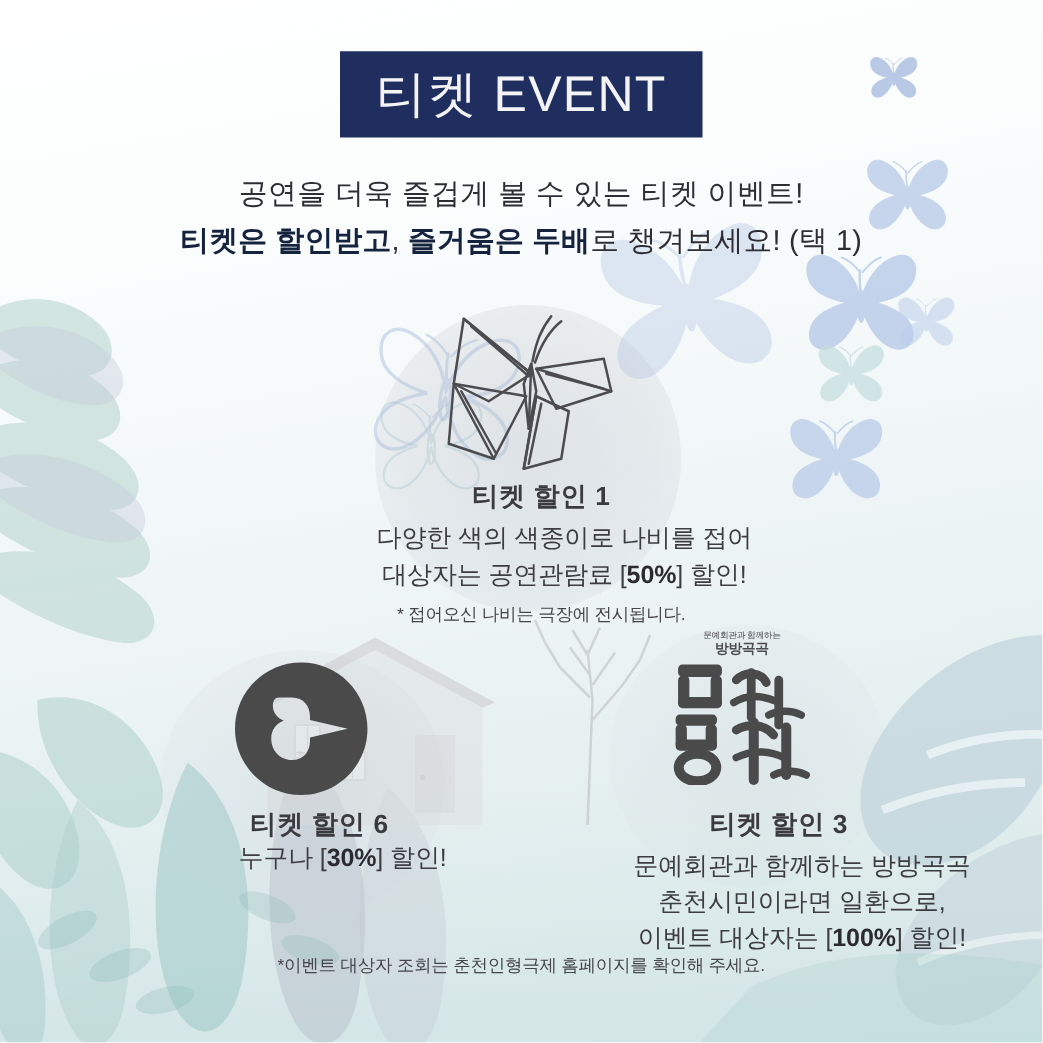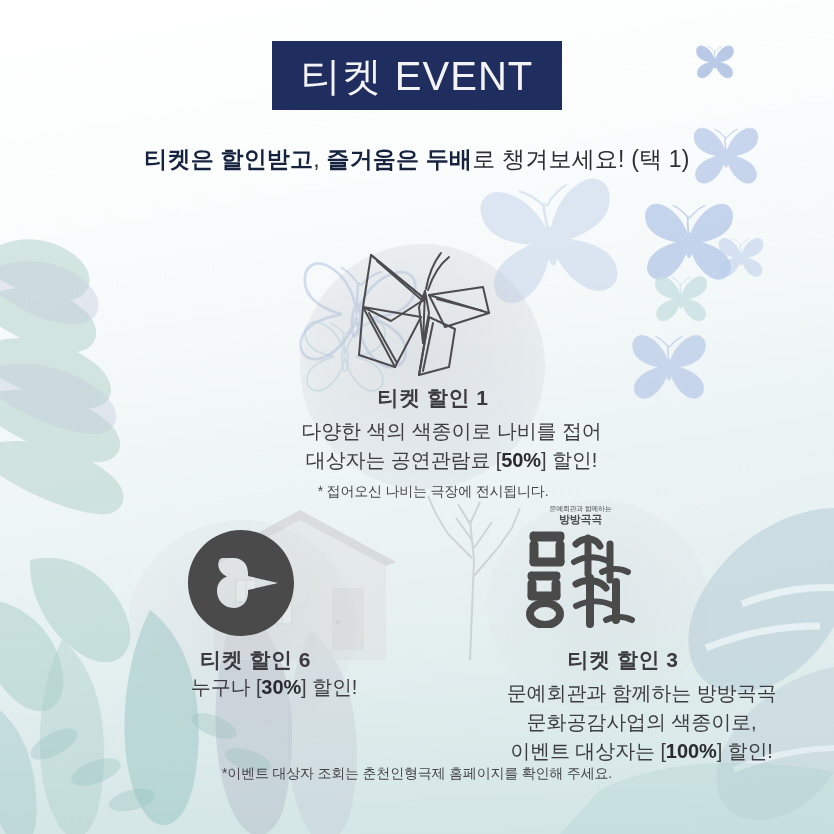--- a/index.html
+++ b/index.html
@@ -160,21 +160,21 @@
     background: radial-gradient(circle at 50% 45%,
                 rgba(186,190,198,0.22) 0%,
                 rgba(196,200,208,0.12) 60%,
                 rgba(205,210,216,0.0) 100%);
     z-index: 3;
   }
 
   
   .logo3 {
     position: absolute;
-    left: 518px;
+    left: 531px;
     top: 505px;
     width: 125px;
     height: 130px;
     z-index: 5;
   }
   .logo3-top {
     text-align: center;
     color: #4b4b50;
     line-height: 1.15;
   }
@@ -369,20 +369,21 @@
 
   <div class="halo-1"></div>
   <div class="halo-2"></div>
   <div class="halo-3"></div>
 
   <div class="banner">
     <span class="banner-text">티켓 EVENT</span>
   </div>
 
   <div class="intro">
+    <div class="intro-line1">공연을 더욱 즐겁게 볼 수 있는 티켓 이벤트!</div>
     <div class="intro-line2">
       <span class="em">티켓은 할인받고</span><span class="rest">, </span><span class="em">즐거움은 두배</span><span class="rest">로 챙겨보세요! (택 1)</span>
     </div>
   </div>
 
   <div class="origami">
     <svg viewBox="0 0 180 140" xmlns="http://www.w3.org/2000/svg" fill="none" stroke="#4c4c50" stroke-width="2" stroke-linejoin="round" stroke-linecap="round">
 
       <path d="M38 12 L30 64 L58 78 L92 56 Z"></path>
       <path d="M38 12 L92 56"></path>
@@ -473,21 +474,21 @@
           <path d="M98 54 L98 92" stroke-width="8" fill="none"></path>
           <path d="M88 92 C96 88 106 88 114 92" stroke-width="6" fill="none"></path>
         </g>
       </svg>
     </div>
   </div>
 
   <div class="block" id="block3">
     <div class="block-title">티켓 할인 3</div>
     <div class="block-body">문예회관과 함께하는 방방곡곡</div>
-    <div class="block-body" style="margin-top:0;">문화공감사업의 색종이로,</div>
+    <div class="block-body" style="margin-top:0;">춘천시민이라면 일환으로,</div>
     <div class="block-body" style="margin-top:0;">
       <span>이벤트 대상자는 [</span><b>100%</b><span>] 할인!</span>
     </div>
   </div>
 
   <div id="note3">
     <span class="block-note">*이벤트 대상자 조회는 춘천인형극제 홈페이지를 확인해 주세요.</span>
   </div>
 
 </div>

